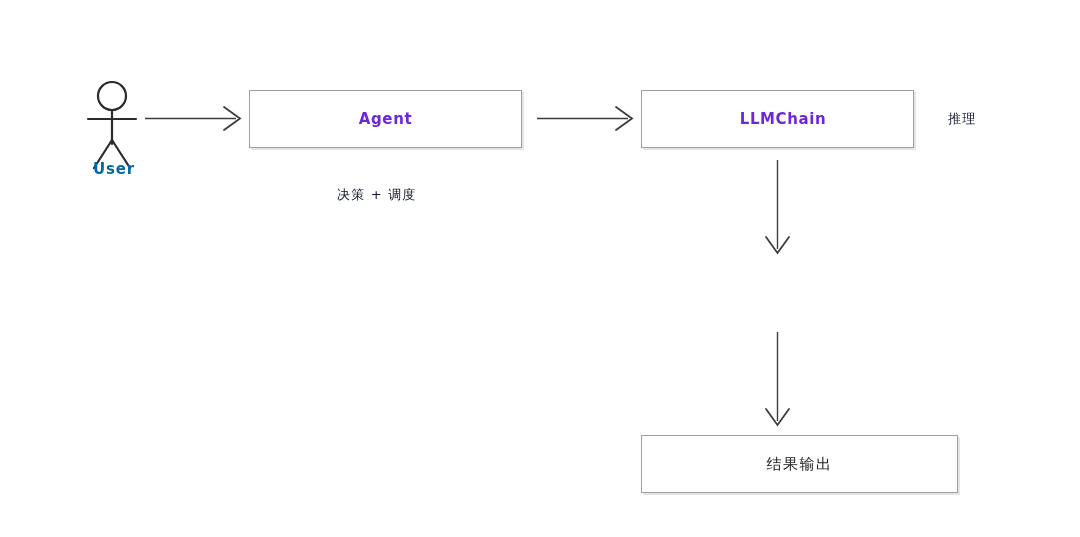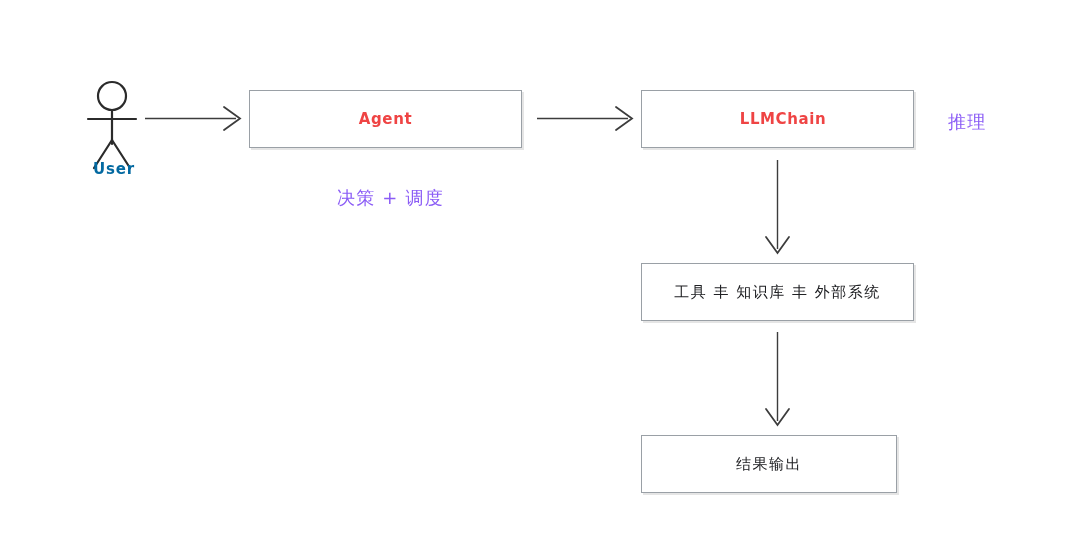--- a/index.html
+++ b/index.html
@@ -41,45 +41,45 @@
     display: block;
     line-height: 1.25;
   }
 
   
   .label-latin {
     font-family: "DejaVu Sans", sans-serif;
     font-size: 15px;
     font-weight: 600;
     letter-spacing: 0.6px;
-    color: #ef4444;
+    color: #6d28d9;
   }
   
   .label-cjk {
     font-family: "DejaVu Sans", sans-serif;
     font-size: 15px;
     font-weight: 400;
     letter-spacing: 1.5px;
     color: #202124;
   }
 
   #node-agent    { left: 249px; top: 90px;  width: 273px; height: 58px; }
   #node-llmchain { left: 641px; top: 90px;  width: 273px; height: 58px; padding-left: 11px; }
   #node-tools    { left: 641px; top: 263px; width: 273px; height: 58px; }
-  #node-output   { left: 641px; top: 435px; width: 256px; height: 58px; }
+  #node-output   { left: 641px; top: 435px; width: 317px; height: 58px; }
 
   
   .annotation {
     position: absolute;
     font-family: "DejaVu Sans", sans-serif;
-    font-size: 18px;
+    font-size: 13px;
     font-weight: 400;
     letter-spacing: 1.2px;
     white-space: nowrap;
-    color: #8b5cf6;
+    color: #0f172a;
   }
   #annot-agent    { left: 337px; top: 186px; }
   #annot-llmchain { left: 948px; top: 110px; }
 
   
   #actor {
     position: absolute;
     left: 78px;
     top: 72px;
     width: 72px;
@@ -146,23 +146,20 @@
   <div id="actor-caption">User</div>
 
   <div class="node" id="node-agent">
     <span class="node-label label-latin">Agent</span>
   </div>
 
   <div class="node" id="node-llmchain">
     <span class="node-label label-latin">LLMChain</span>
   </div>
 
-  <div class="node" id="node-tools">
-    <span class="node-label label-cjk">工具 丰 知识库 丰 外部系统</span>
-  </div>
 
   <div class="node" id="node-output">
     <span class="node-label label-cjk">结果输出</span>
   </div>
 
   <div class="annotation" id="annot-agent">决策 + 调度</div>
 
   <div class="annotation" id="annot-llmchain">推理</div>
 
 </div>

